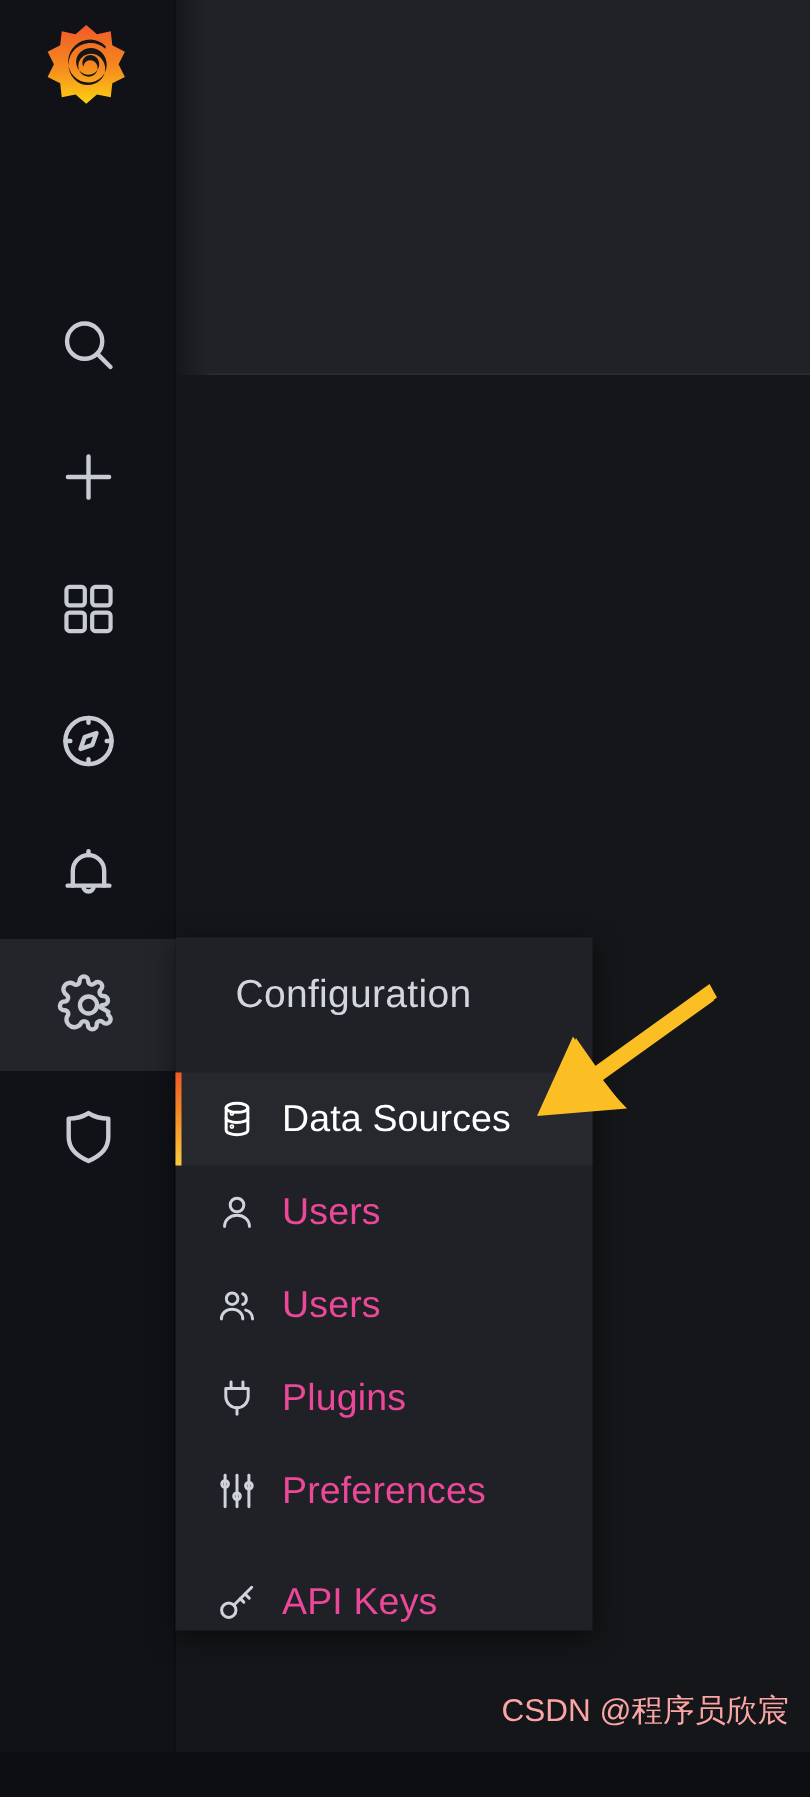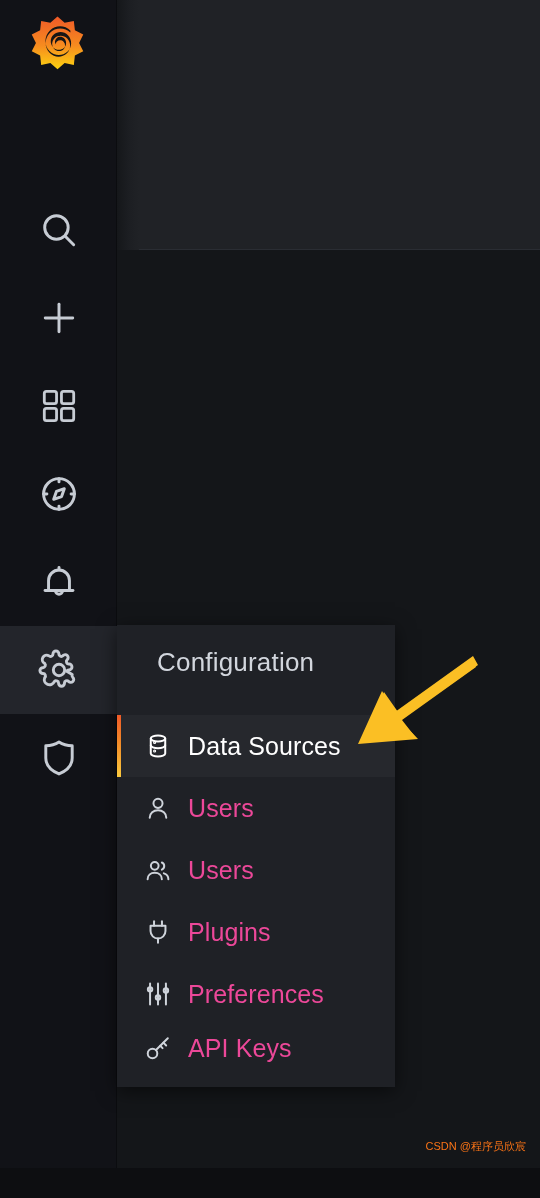--- a/index.html
+++ b/index.html
@@ -165,22 +165,22 @@
     width: 150px;
     height: 120px;
     pointer-events: none;
   }
 
   
   .watermark {
     position: absolute;
     right: 14px;
     bottom: 14px;
-    font-size: 11px;
-    color: #f97316;
+    font-size: 21px;
+    color: #fca5a5;
     white-space: nowrap;
   }
 </style>
 </head>
 <body>
 
 <div id="screen">
 
   <div class="top-panel"></div>
   <div class="top-panel-inner-edge"></div>
@@ -331,21 +331,21 @@
         <svg width="28" height="28" viewBox="0 0 24 24">
           <line class="mi-stroke" x1="8.6" y1="2.8" x2="8.6" y2="6.6"></line>
           <line class="mi-stroke" x1="15.4" y1="2.8" x2="15.4" y2="6.6"></line>
           <path class="mi-stroke" d="M5.6 6.6 H18.4 V11.2 a6.4 6.4 0 0 1-12.8 0Z"></path>
           <line class="mi-stroke" x1="12" y1="17.6" x2="12" y2="21.3"></line>
         </svg>
       </span>
       <span class="mi-label">Plugins</span>
     </div>
 
-    <div class="menu-item" style="top:392px">
+    <div class="menu-item" style="top:412px">
       <span class="mi-icon">
         <svg width="28" height="28" viewBox="0 0 24 24">
           <circle class="mi-stroke" cx="7.3" cy="16.7" r="4.1"></circle>
           <line class="mi-stroke" x1="10.3" y1="13.7" x2="20.4" y2="3.6"></line>
           <line class="mi-stroke" x1="16.6" y1="7.4" x2="19.0" y2="9.8"></line>
           <line class="mi-stroke" x1="13.9" y1="10.1" x2="15.9" y2="12.1"></line>
         </svg>
       </span>
       <span class="mi-label">API Keys</span>
     </div>

